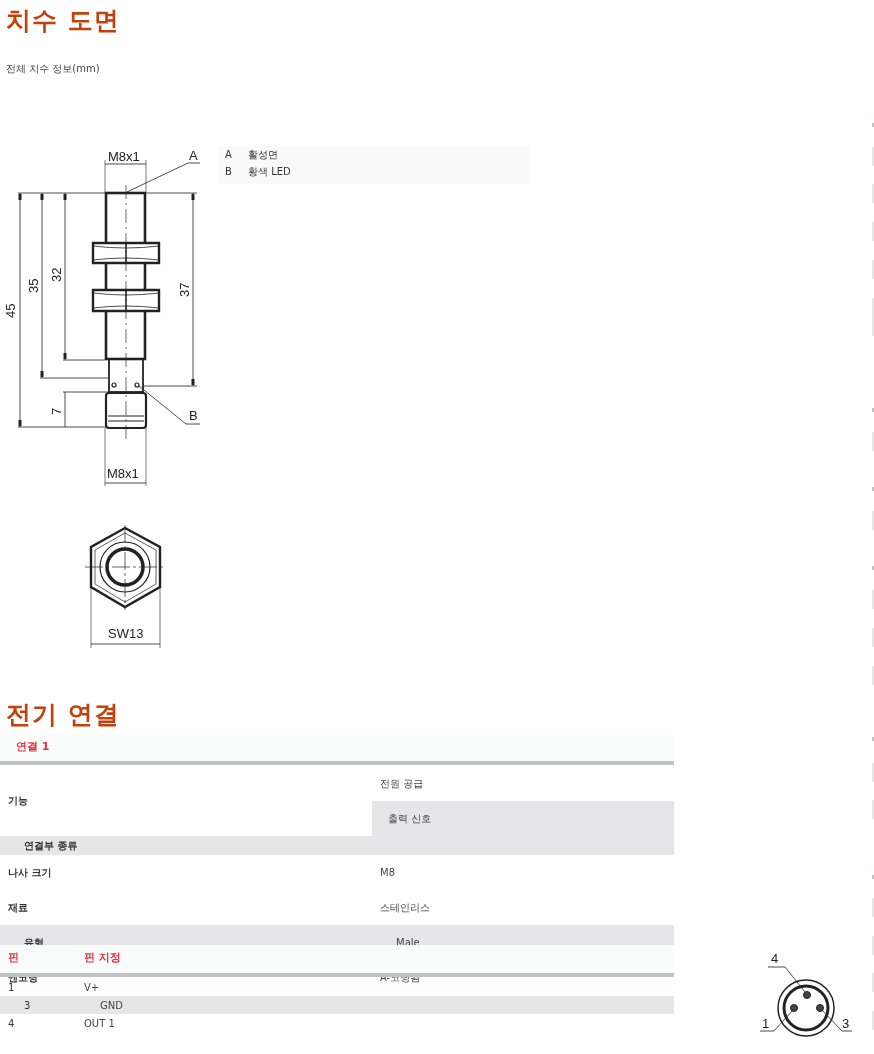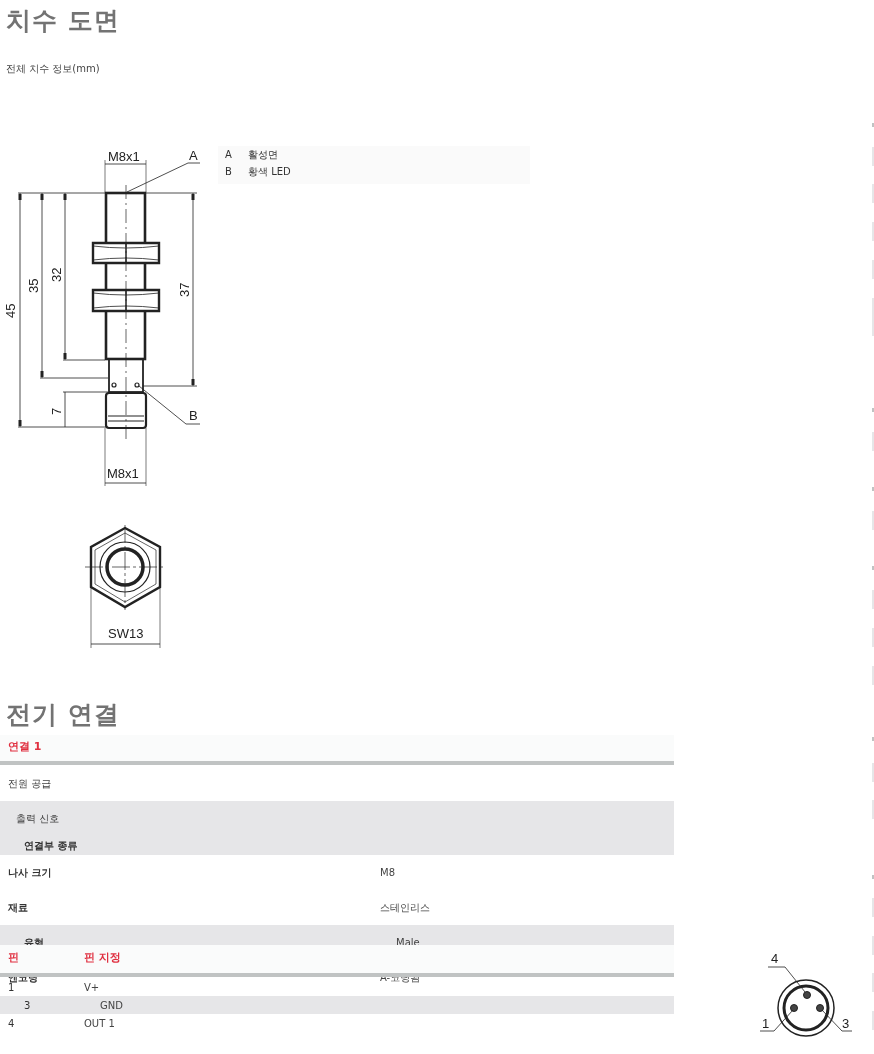--- a/index.html
+++ b/index.html
@@ -11,21 +11,21 @@
       overflow: hidden;
       font-family: "DejaVu Sans", "Liberation Sans", sans-serif;
       color: #333333;
       position: relative;
     }
     .h1 {
       position: absolute;
       left: 6px;
       font-size: 25px;
       font-weight: bold;
-      color: #737373;
+      color: #c2410c;
       letter-spacing: 1px;
       margin: 0;
     }
     #title-dim { top: 4px; }
     #title-elec { top: 698px; }
     .subtitle {
       position: absolute;
       left: 6px;
       top: 62px;
       font-size: 10px;
@@ -53,21 +53,21 @@
       width: 674px;
       background: #fafbfb;
       font-size: 11px;
       font-weight: bold;
       color: #e03040;
       display: flex;
       align-items: center;
       border-bottom: 4px solid #c0c3c3;
       box-sizing: border-box;
     }
-    #conn-head { top: 735px; height: 30px; padding-left: 8px; padding-bottom: 4px; }
+    #conn-head { top: 735px; height: 30px; padding-left: 16px; padding-bottom: 4px; }
     #pin-head { top: 945px; height: 32px; padding-bottom: 4px; }
     #pin-head .ph-col1 { width: 84px; padding-left: 8px; box-sizing: border-box; }
 
     .spec-table {
       position: absolute;
       left: 0;
       top: 766px;
       width: 674px;
       font-size: 10px;
     }
@@ -214,20 +214,21 @@
     <span>황색 LED</span>
   </div>
 </div>
 
 <h1 class="h1" id="title-elec">전기 연결</h1>
 
 <div class="section-head" id="conn-head">연결 1</div>
 
 <div class="spec-table">
   <div class="spec-row">
+    <div class="spec-label">기능</div>
     <div class="spec-vals">
       <div class="spec-val">전원 공급</div>
       <div class="spec-val shade">출력 신호</div>
     </div>
   </div>
   <div class="spec-row shade">
     <div class="spec-label">연결부 종류</div>
   </div>
   <div class="spec-row">
     <div class="spec-label">나사 크기</div>

